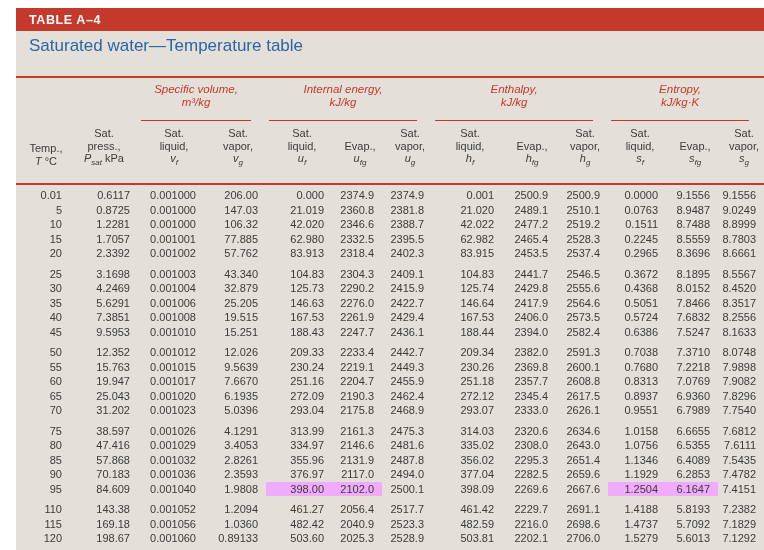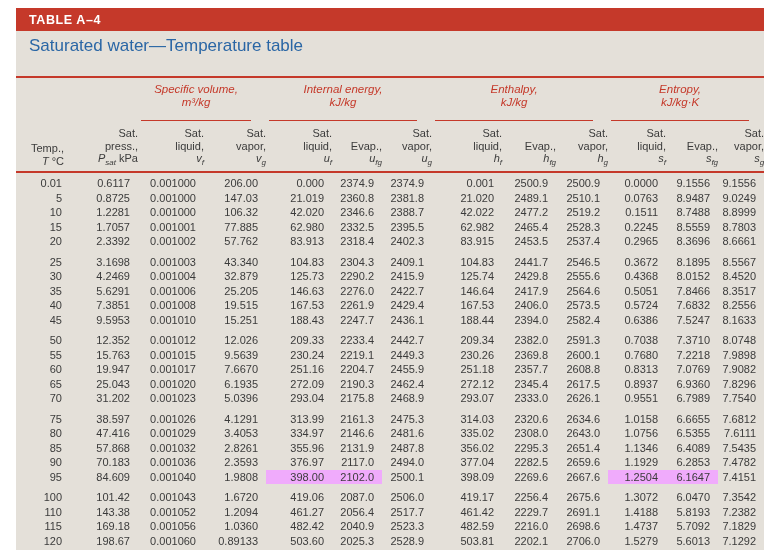--- a/index.html
+++ b/index.html
@@ -43,23 +43,23 @@
     font-size: 11.5px;
     text-align: center;
     line-height: 13px;
     padding-bottom: 11px;
     border-bottom: 1px solid #C5392A;
     margin: 0 14px 0 2px;
   }
   .grp .ln { display: block; }
   th.sub {
     font-weight: normal;
-    text-align: right;
+    text-align: center;
     vertical-align: bottom;
-    padding: 5px 0 4px 6px;
+    padding: 5px 0 16px 6px;
     font-size: 11px;
     line-height: 12.5px;
     border-bottom: 2px solid #C5392A;
     color: #3B3B3B;
   }
   th.sub:first-child { padding-left: 12px; }
   .sub .ln { display: block; }
   .var { font-style: italic; }
   sub { font-size: 8px; line-height: 1; font-style: italic; }
   .unit { margin-left: 3px; }
@@ -500,35 +500,20 @@
           <td>2269.6</td>
           <td>2667.6</td>
           <td class="hl">1.2504</td>
           <td class="hl">6.1647</td>
           <td>7.4151</td>
         </tr>
         <tr class="gap">
           <td colspan="13"></td>
         </tr>
         <tr>
-          <td>100</td>
-          <td>101.42</td>
-          <td>0.001043</td>
-          <td>1.6720</td>
-          <td>419.06</td>
-          <td>2087.0</td>
-          <td>2506.0</td>
-          <td>419.17</td>
-          <td>2256.4</td>
-          <td>2675.6</td>
-          <td>1.3072</td>
-          <td>6.0470</td>
-          <td>7.3542</td>
-        </tr>
-        <tr>
           <td>110</td>
           <td>143.38</td>
           <td>0.001052</td>
           <td>1.2094</td>
           <td>461.27</td>
           <td>2056.4</td>
           <td>2517.7</td>
           <td>461.42</td>
           <td>2229.7</td>
           <td>2691.1</td>

